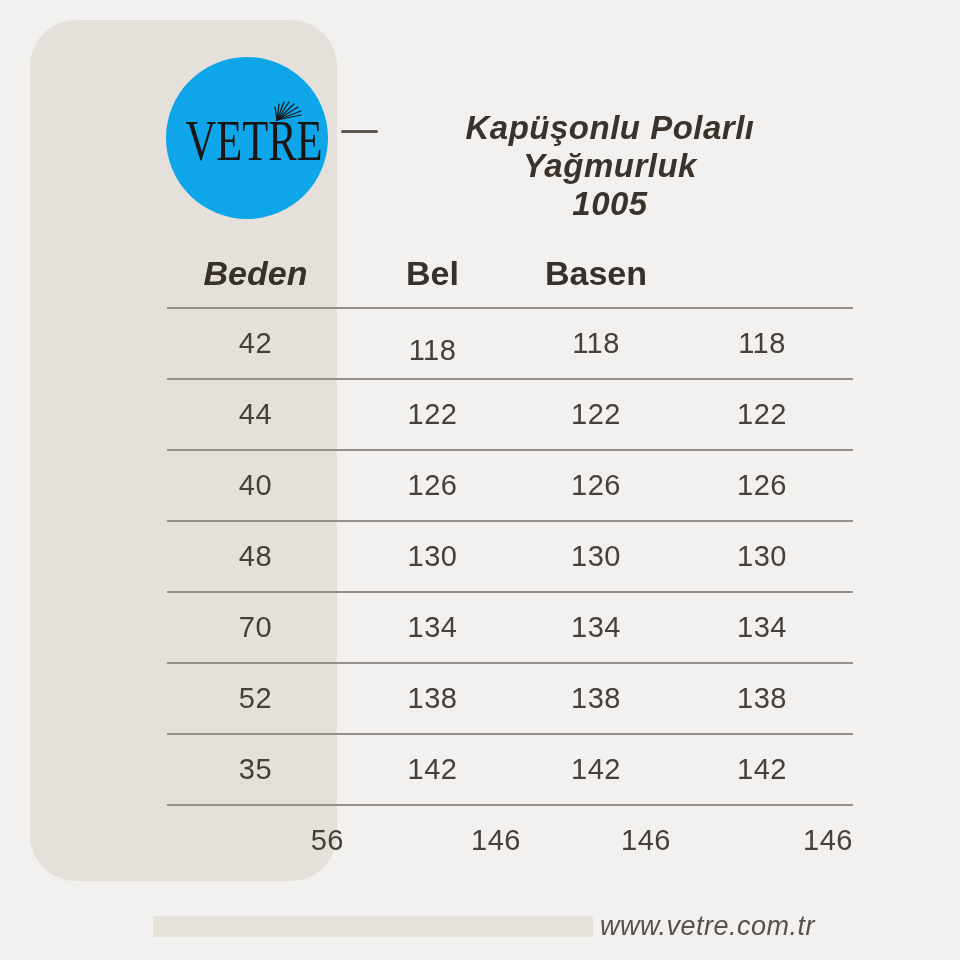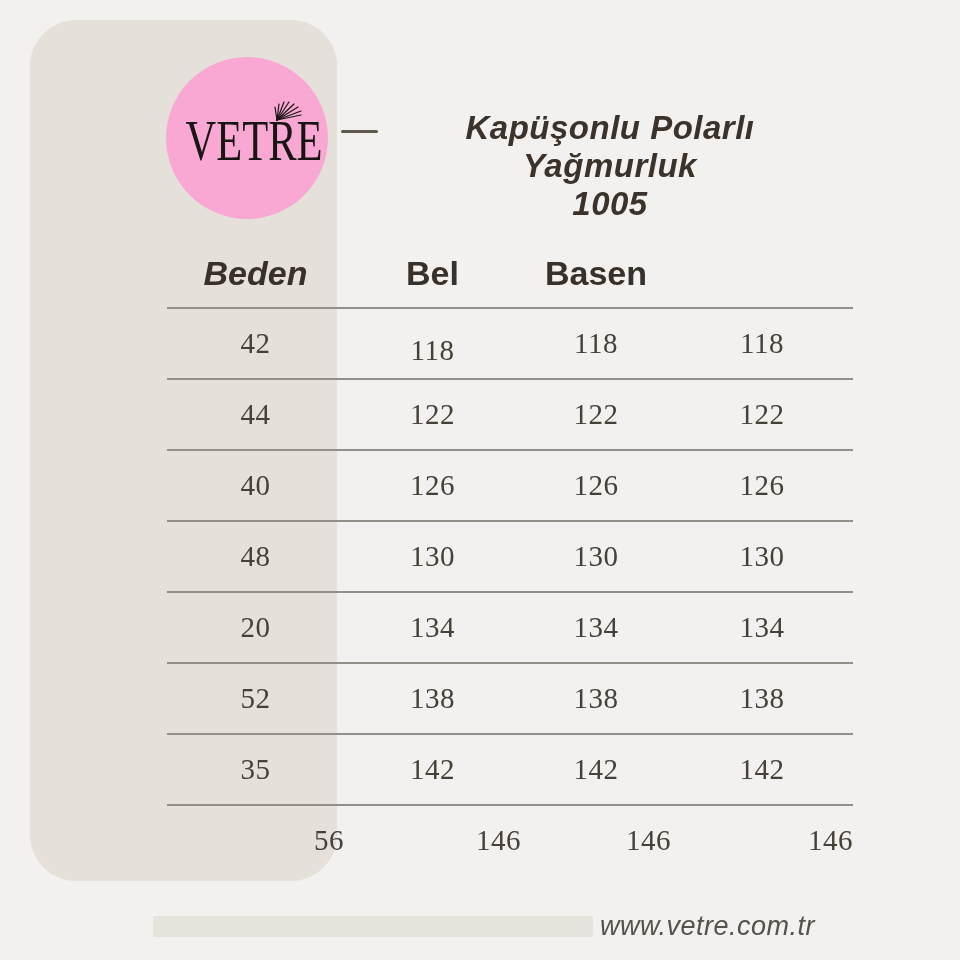--- a/index.html
+++ b/index.html
@@ -8,21 +8,21 @@
     background:#f2f1ef;
     font-family:"Liberation Sans",sans-serif;
     color:#38302a;
   }
   .panel{
     position:absolute;left:30px;top:20px;width:307px;height:861px;
     background:#e5e1da;border-radius:46px;
   }
   .logo-circle{
     position:absolute;left:166px;top:57px;width:162px;height:162px;
-    border-radius:50%;background:#f9a8d4;
+    border-radius:50%;background:#0ea5e9;
   }
   .logo-text{
     position:absolute;left:0;right:0;top:56px;text-align:center;
     font-family:"Liberation Serif",serif;
     font-size:56px;font-weight:400;color:#181512;line-height:1;
     transform:scaleX(0.76);letter-spacing:0px;
   }
   .fan{position:absolute;left:108px;top:44px;}
   .dash{
     position:absolute;left:341px;top:130px;width:37px;height:3px;
@@ -36,21 +36,21 @@
   .sizetable{
     position:absolute;left:167px;top:240px;width:686px;
   }
   .trow{
     display:grid;grid-template-columns:177px 177px 150px 182px;
     align-items:center;text-align:center;
   }
   .thead{height:67px;border-bottom:2px solid #948f88;}
   .thead .cell{font-size:34px;font-weight:bold;color:#38302a;text-align:center;}
   .thead .cell.first{font-style:italic;}
-  .tr{height:69px;border-bottom:2px solid #948f88;font-family:Liberation Serif, serif;}
+  .tr{height:69px;border-bottom:2px solid #948f88;}
   .tr.last{border-bottom:none;text-align:right;}
   .tr .cell{font-size:29px;color:#474038;letter-spacing:0.5px;}
   .cell.drop{transform:translateY(7px);}
   .footer-bar{
     position:absolute;left:153px;top:916px;width:440px;height:21px;
     background:#e6e3dd;border-radius:2px;
   }
   .footer-text{
     position:absolute;left:600px;top:911px;width:215px;text-align:left;
     font-style:italic;font-size:27px;color:#57514b;letter-spacing:0.5px;
@@ -113,21 +113,21 @@
   </div>
 
   <div class="trow tr">
     <div class="cell">48</div>
     <div class="cell">130</div>
     <div class="cell">130</div>
     <div class="cell">130</div>
   </div>
 
   <div class="trow tr">
-    <div class="cell">20</div>
+    <div class="cell">70</div>
     <div class="cell">134</div>
     <div class="cell">134</div>
     <div class="cell">134</div>
   </div>
 
   <div class="trow tr">
     <div class="cell">52</div>
     <div class="cell">138</div>
     <div class="cell">138</div>
     <div class="cell">138</div>

